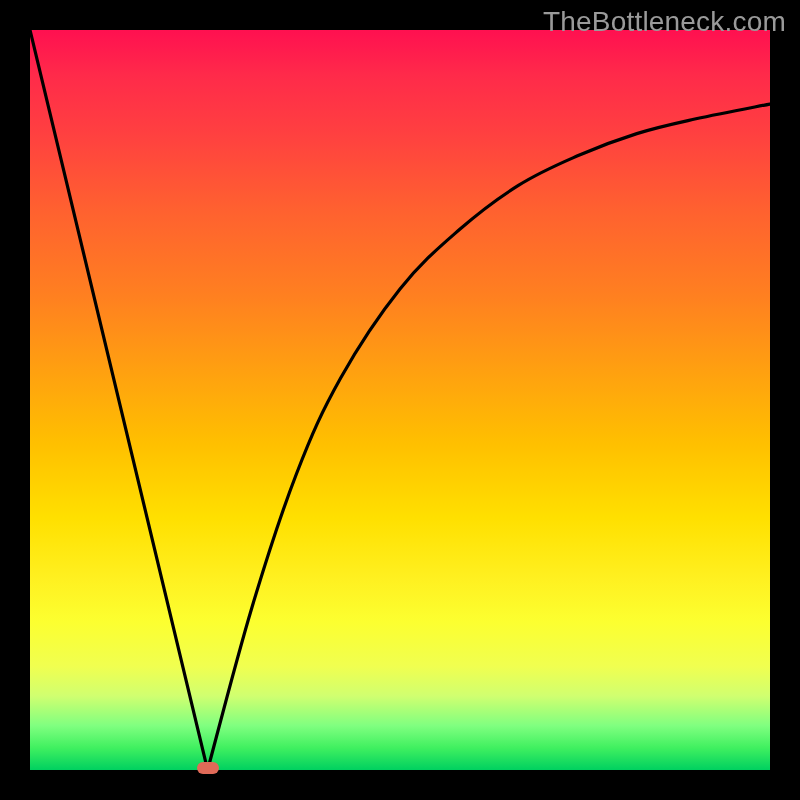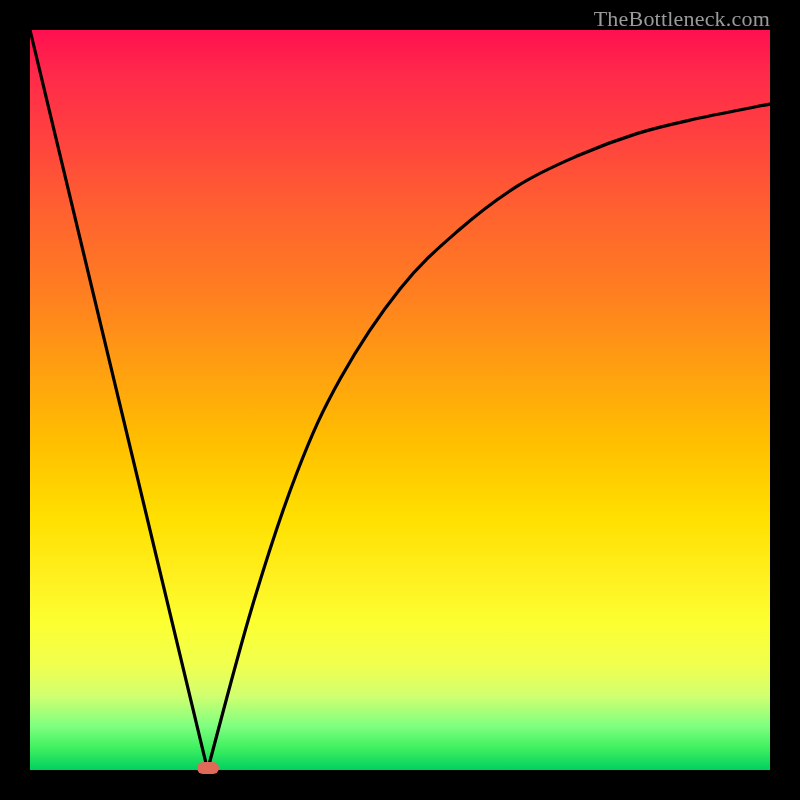--- a/index.html
+++ b/index.html
@@ -44,26 +44,25 @@
   .overlay-svg {
     position: absolute;
     left: 30px;
     top: 30px;
     width: 740px;
     height: 740px;
     pointer-events: none;
   }
   .watermark {
     position: absolute;
-    right: 30px;
+    right: 14px;
     top: 6px;
     color: #9a9a9a;
-    font-size: 22px;
+    font-size: 28px;
     letter-spacing: 0.2px;
-    font-family: Liberation Serif, serif;
   }
   .marker {
     position: absolute;
     width: 22px;
     height: 12px;
     border-radius: 6px;
     background: #e06a58;
   }
 </style>
 </head>

